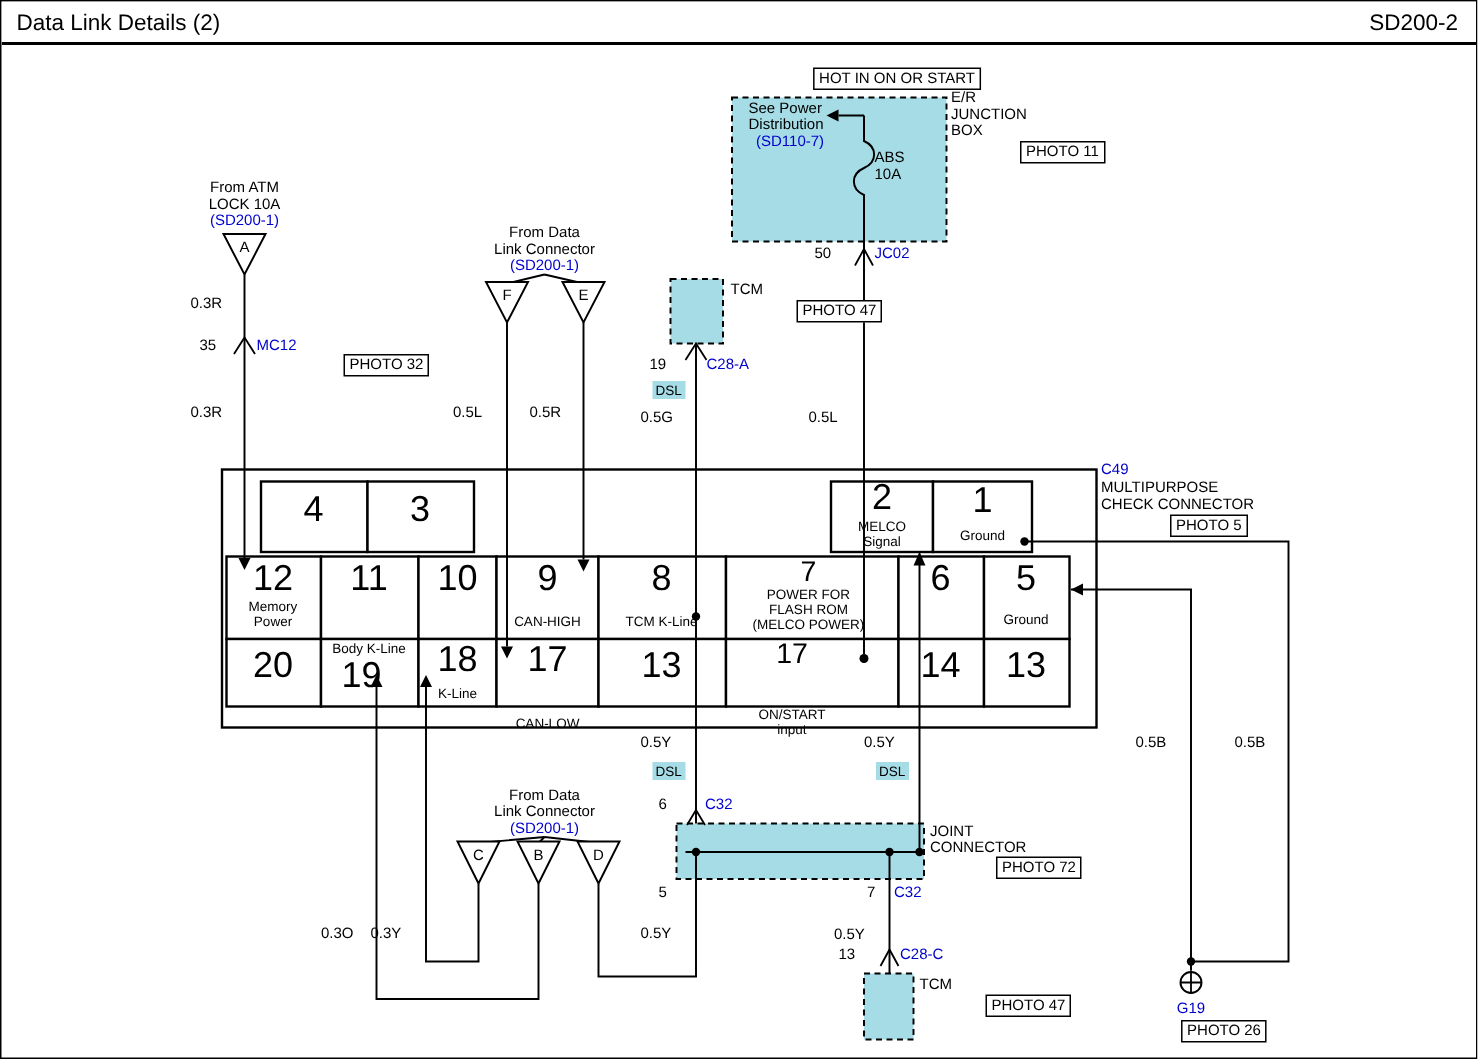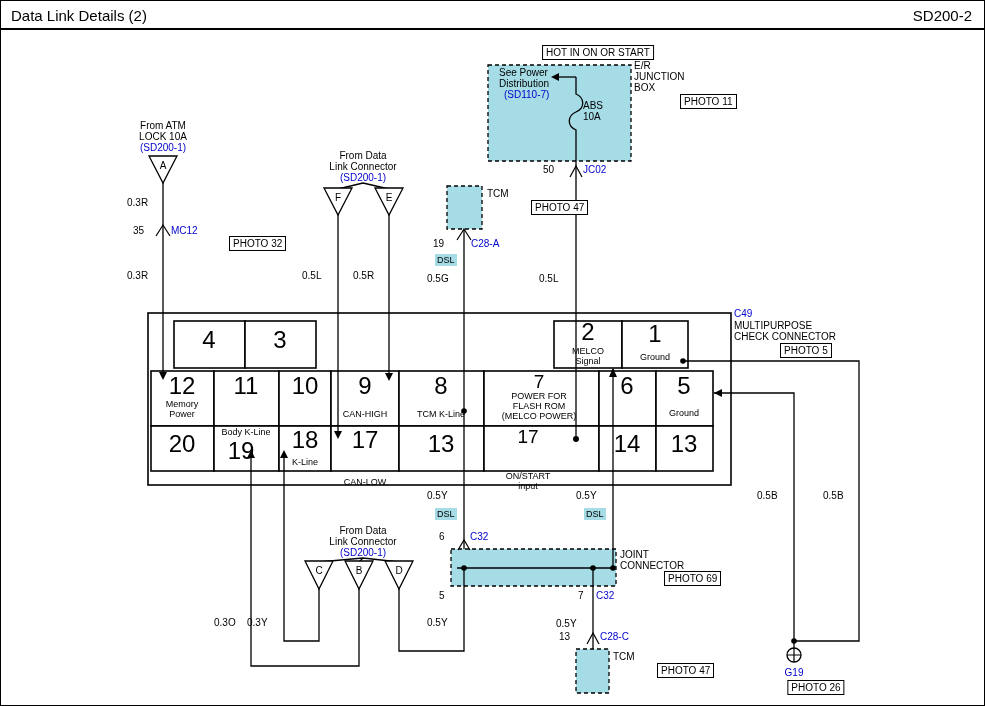--- a/index.html
+++ b/index.html
@@ -204,21 +204,21 @@
   <div class="num" style="left:683px;top:430px">13</div>
 
   <div class="lbl rt" style="left:426px;top:489px;width:30px">0.5Y</div>
   <div class="lbl" style="left:434px;top:507px"><span class="dsl">DSL</span></div>
   <div class="lbl rt" style="left:575px;top:489px;width:30px">0.5Y</div>
   <div class="lbl" style="left:583px;top:507px"><span class="dsl">DSL</span></div>
   <div class="lbl rt" style="left:438px;top:530px;width:18px">6</div>
   <div class="lbl link" style="left:469px;top:530px">C32</div>
   <div class="lbl" style="left:619px;top:548px">JOINT
 CONNECTOR</div>
-  <div class="lbl" style="left:619px;top:570px"><span class="boxed">PHOTO 69</span></div>
+  <div class="lbl" style="left:619px;top:570px"><span class="boxed">PHOTO 72</span></div>
   <div class="lbl rt" style="left:438px;top:589px;width:18px">5</div>
   <div class="lbl" style="left:577px;top:589px">7</div>
   <div class="lbl link" style="left:595px;top:589px">C32</div>
   <div class="lbl rt" style="left:426px;top:616px;width:30px">0.5Y</div>
   <div class="lbl rt" style="left:555px;top:617px;width:30px">0.5Y</div>
 
   <div class="lbl ctr" style="left:362px;top:524px">From Data
 Link Connector</div>
   <div class="lbl ctr link" style="left:362px;top:546px">(SD200-1)</div>
   <div class="lbl ctr" style="left:318px;top:564px">C</div>

